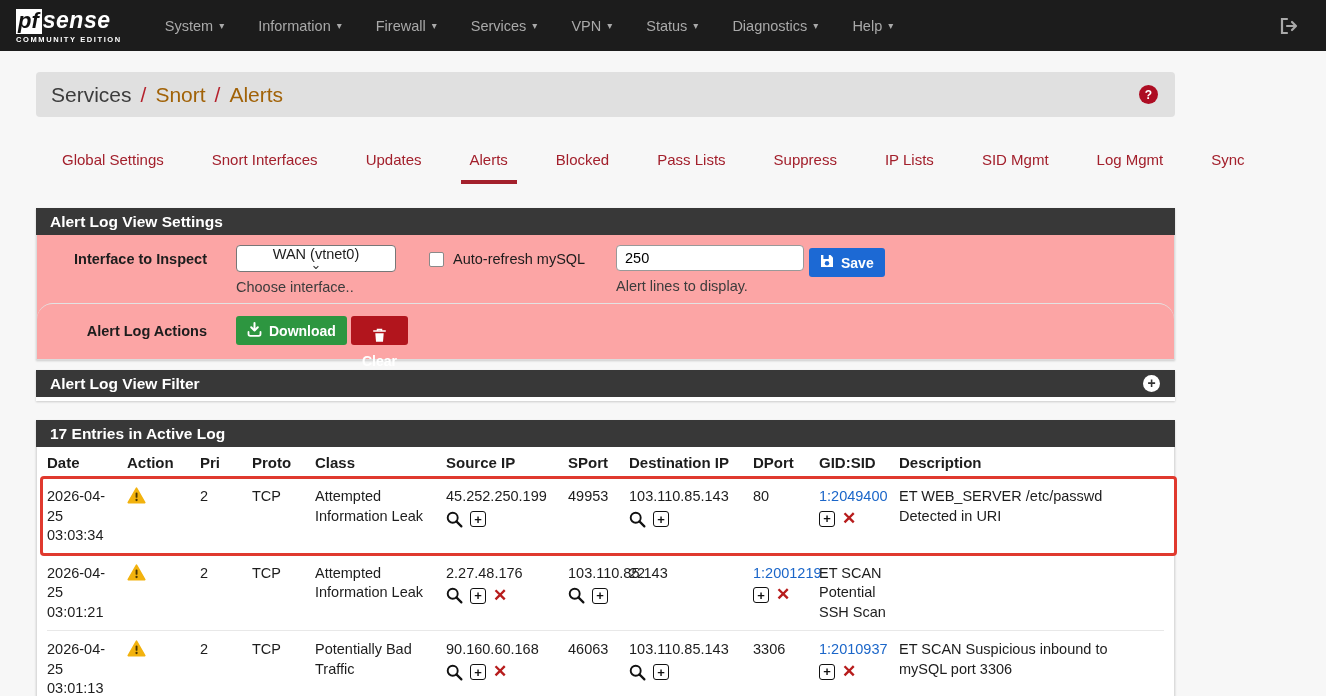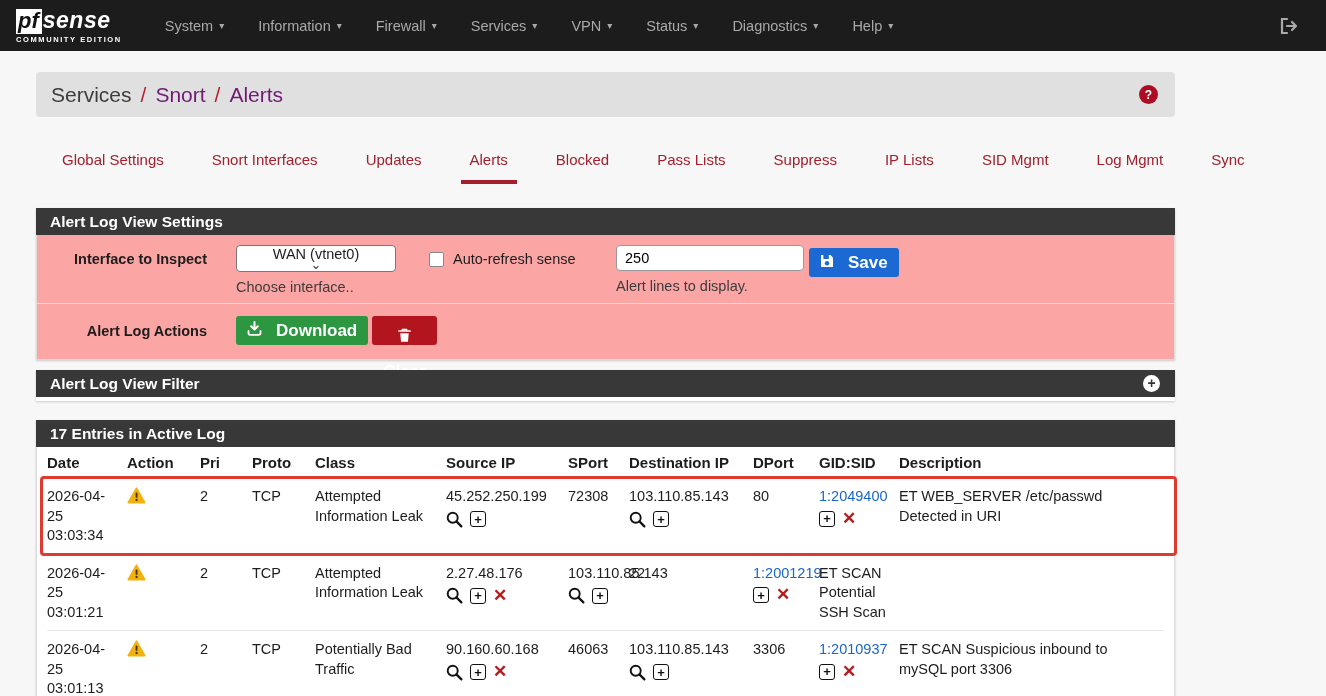--- a/index.html
+++ b/index.html
@@ -19,21 +19,21 @@
   .caret { font-size:10px; color:#a9a9a9; }
   .logout-btn { margin-left:auto; margin-right:10px; cursor:pointer; display:flex; }
 
   
   .page { width:1139px; margin-left:36px; }
 
   .breadcrumb { margin-top:21px; height:45px; background:#e0e0e0; border-radius:4px;
     display:flex; align-items:center; padding:0 15px; font-size:21px; position:relative; }
   .bc-sec { color:#3c3c3c; }
   .bc-sep { color:#b5212c; margin:0 9px; }
-  .bc-link { color:#701a75; text-decoration:none; cursor:pointer; }
+  .bc-link { color:#a16207; text-decoration:none; cursor:pointer; }
   .help-badge { position:absolute; right:17px; top:13px; width:19px; height:19px; background:#ad0d23;
     color:#fff; font-size:12px; font-weight:bold; border-radius:50%;
     display:flex; align-items:center; justify-content:center; cursor:pointer; }
 
   
   .tabs { margin-top:28px; display:flex; padding-left:17px; }
   .tab { color:#a3202c; font-size:15px; text-decoration:none; padding:6px 9px 12px 9px; margin-right:30px;
     border-bottom:4px solid transparent; cursor:pointer; white-space:nowrap; }
   .tab.active { border-bottom-color:#a3202c; }
 
@@ -52,27 +52,27 @@
   .col-select { margin-left:29px; width:160px; }
   .selectbox { height:27px; border:1px solid #777; border-radius:4px; background:#fff; font-size:14.5px;
     display:flex; align-items:center; justify-content:space-between; padding:0 8px; cursor:pointer;flex-direction:column; }
   .chev { font-size:13px; color:#333; margin-top:-5px; }
   .helper { font-size:14.5px; color:#3c3c3c; margin-top:7px; white-space:nowrap; }
   .col-chk { margin-left:33px; display:flex; align-items:center; gap:9px; padding-top:6px; font-size:14.5px; width:160px; }
   .checkbox { width:15px; height:15px; border:1px solid #8a8a8a; border-radius:2px; background:#fff; cursor:pointer; flex:0 0 auto; }
   .col-lines { margin-left:27px; width:160px; }
   .txtinput { width:188px; height:26px; border:1px solid #999; border-radius:4px; padding:0 8px; font-size:14.5px;
     font-family:"Liberation Sans", sans-serif; }
-  .btn { height:29px; border:none; border-radius:3px; color:#fff; font-size:17px; font-weight:bold;
-    display:inline-flex; align-items:center; gap:14px; padding:12px 11px; cursor:pointer;
+  .btn { height:29px; border:none; border-radius:3px; color:#fff; font-size:14px; font-weight:bold;
+    display:inline-flex; align-items:center; gap:7px; padding:12px 11px; cursor:pointer;
     font-family:"Liberation Sans", sans-serif; }
   .btn-save { background:#1c69d4; margin-left:33px; margin-top:3px; }
   .btn-dl { background:#2d9640; margin-left:29px; }
   .btn-clear { background:#b2151d; margin-left:4px;flex-direction:column; }
-  .actions-row { padding:12px 0 14px 0; }
+  .actions-row { padding:12px 0 14px 0;border-radius:16px; }
   .actions-row .flabel { padding-top:7px; }
 
   .panel.filter { margin-top:10px; }
   .filter-body { height:4px; background:#fff; }
 
   
   .panel.log { margin-top:19px; }
   .tbl { background:#fff; border:1px solid #dcdcdc; border-top:none; padding:0 10px; }
   .trow { display:grid; grid-template-columns:80px 73px 52px 63px 131px 122px 61px 124px 66px 80px 1fr;
     border-bottom:1px solid #e8e8e8; position:relative; }
@@ -177,21 +177,21 @@
         <label class="flabel">Interface to Inspect</label>
         <div class="col-select">
           <div class="selectbox">
             <span>WAN (vtnet0)</span>
             <span class="chev">⌄</span>
           </div>
           <div class="helper">Choose interface..</div>
         </div>
         <div class="col-chk">
           <span class="checkbox"></span>
-          <span>Auto-refresh sense</span>
+          <span>Auto-refresh mySQL</span>
         </div>
         <div class="col-lines">
           <input class="txtinput" type="text" value="250" style="">
           <div class="helper">Alert lines to display.</div>
         </div>
         <button class="btn btn-save">
           <span>
             <svg width="14" height="14" viewBox="0 0 14 14">
               <path d="M1 1h9.5L13 3.5V13H1z" fill="#fff"></path>
               <rect x="3.4" y="1" width="5.4" height="4" fill="#1c69d4"></rect>
@@ -273,21 +273,21 @@
             <div class="icons">
               <span class="icon-btn">
                 <svg width="17" height="17" viewBox="0 0 17 17">
                   <circle cx="6.7" cy="6.7" r="5" fill="none" stroke="#111" stroke-width="1.9"></circle>
                   <path d="M10.4 10.4l5 5" stroke="#111" stroke-width="2.2" stroke-linecap="round"></path>
                 </svg>
               </span>
               <span class="plussq">+</span>
             </div>
           </div>
-          <div class="cell">72308</div>
+          <div class="cell">49953</div>
           <div class="cell">
             <div>103.110.85.143</div>
             <div class="icons">
               <span class="icon-btn">
                 <svg width="17" height="17" viewBox="0 0 17 17">
                   <circle cx="6.7" cy="6.7" r="5" fill="none" stroke="#111" stroke-width="1.9"></circle>
                   <path d="M10.4 10.4l5 5" stroke="#111" stroke-width="2.2" stroke-linecap="round"></path>
                 </svg>
               </span>
               <span class="plussq">+</span>

